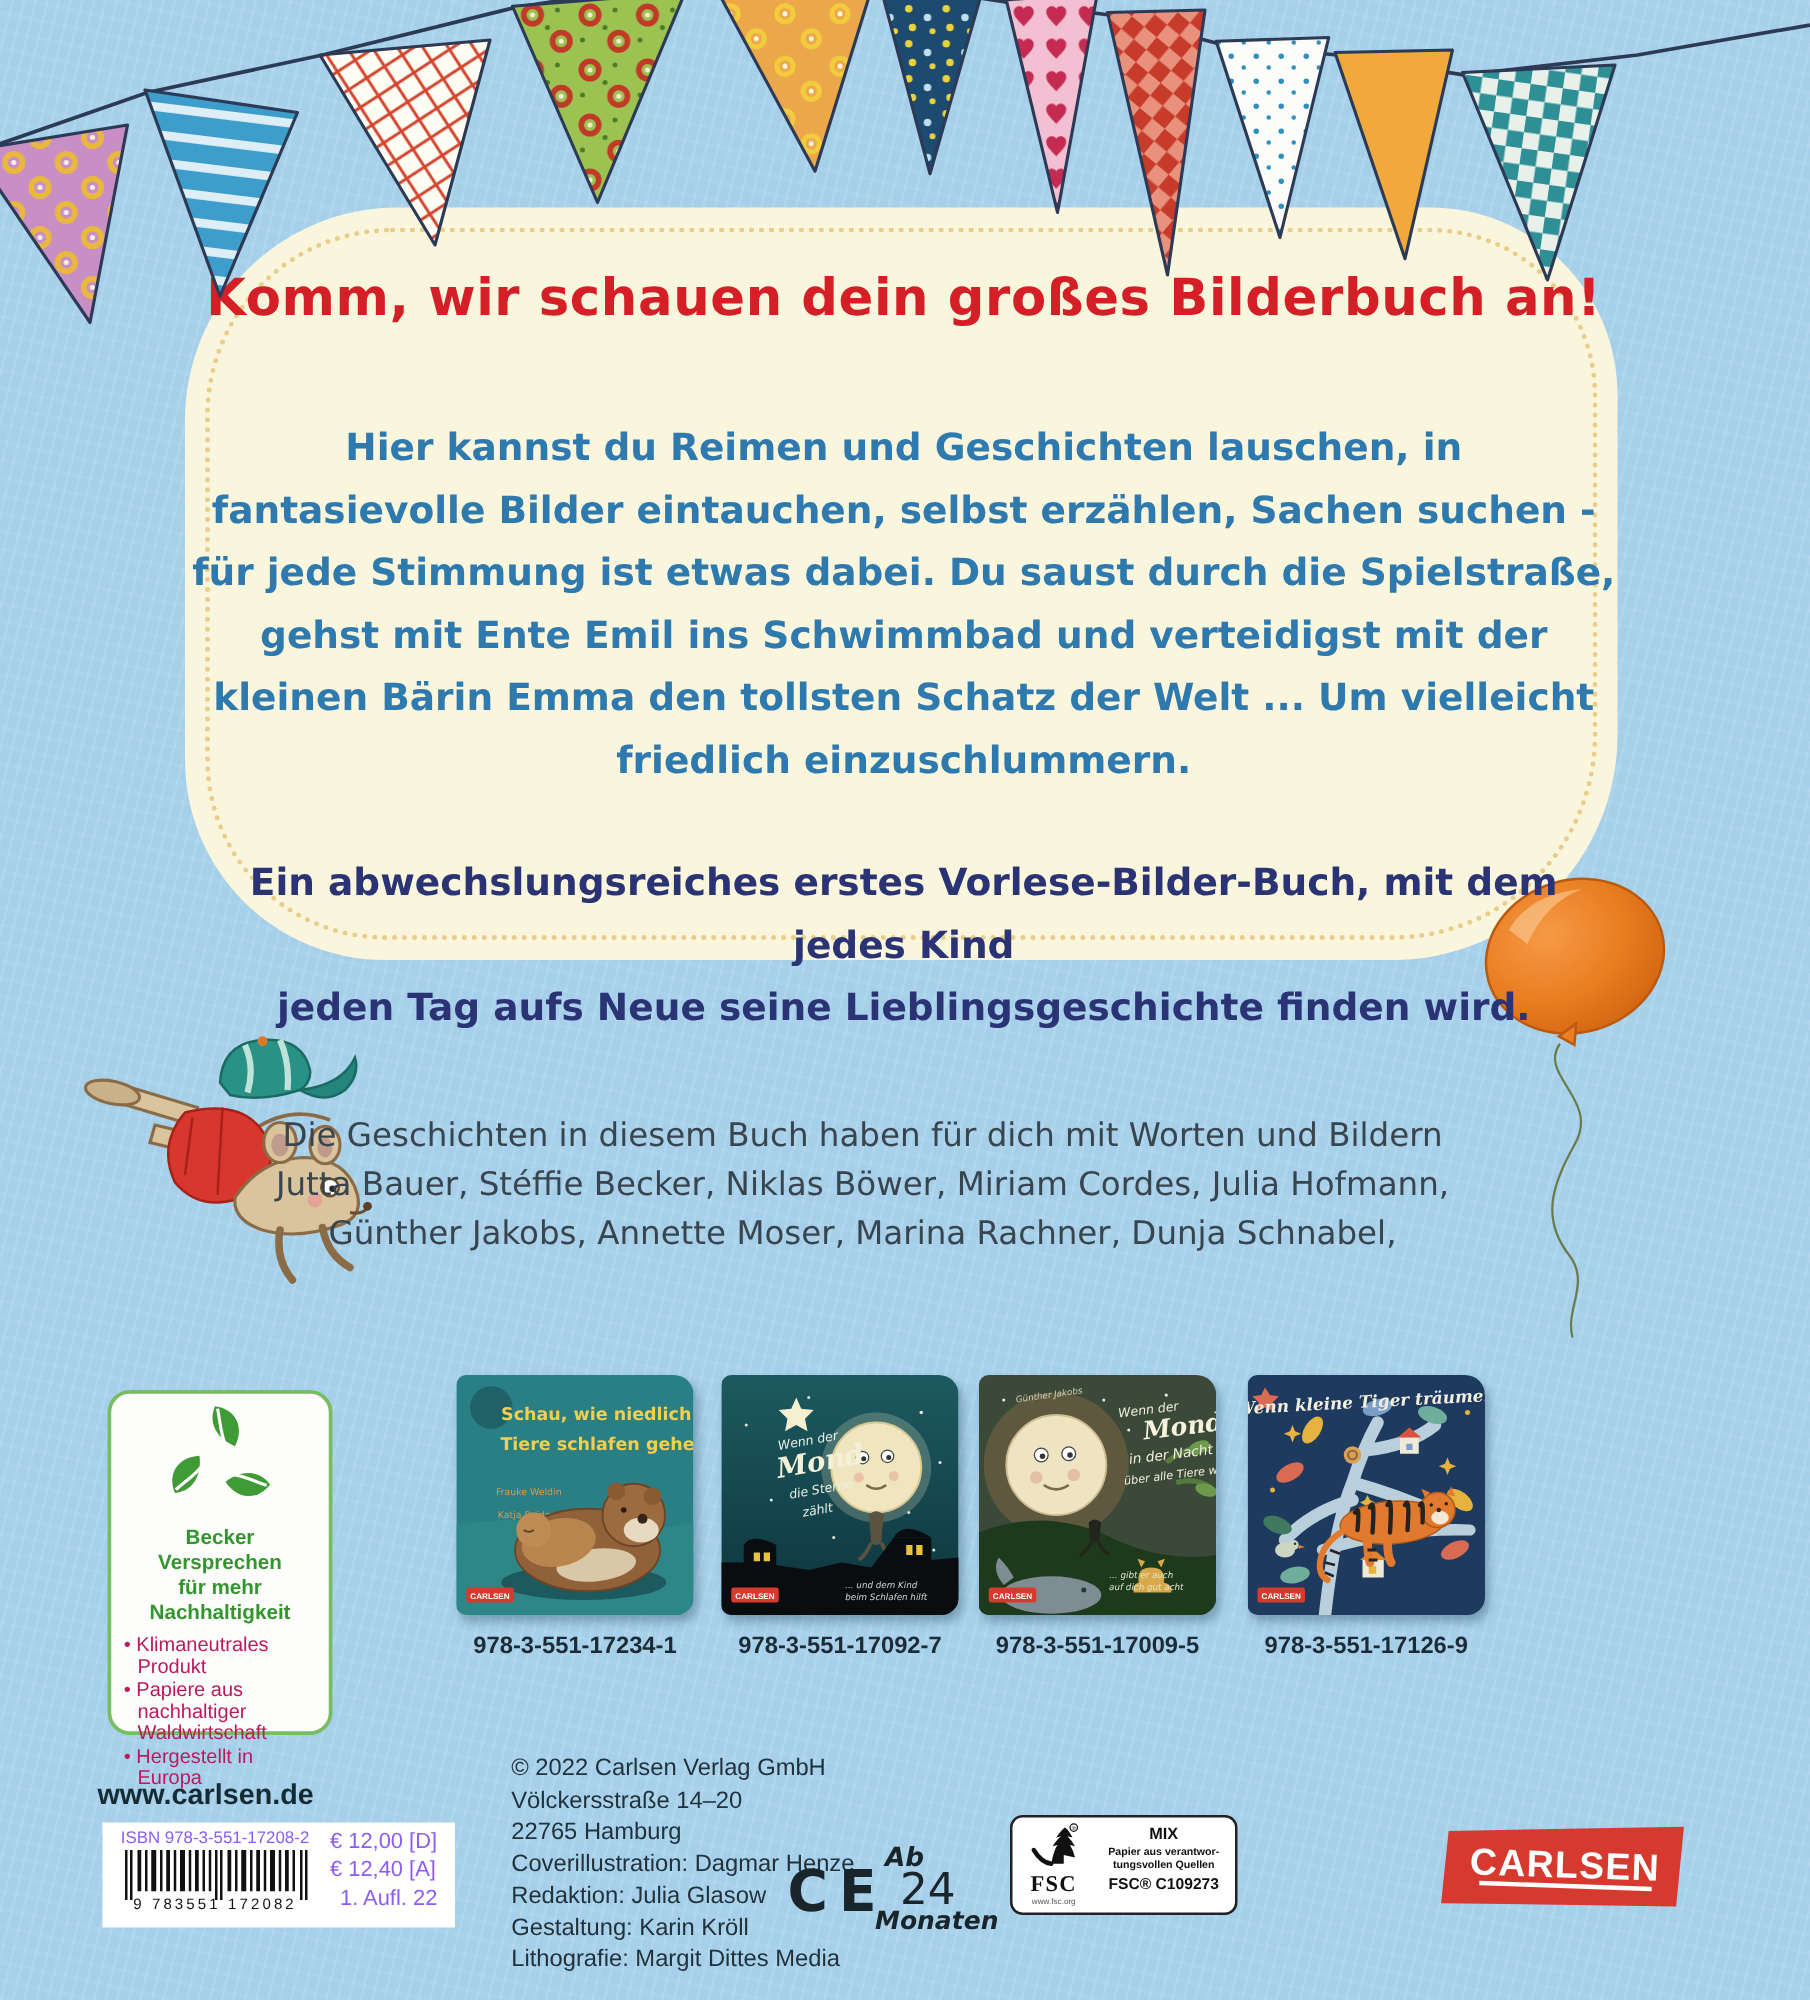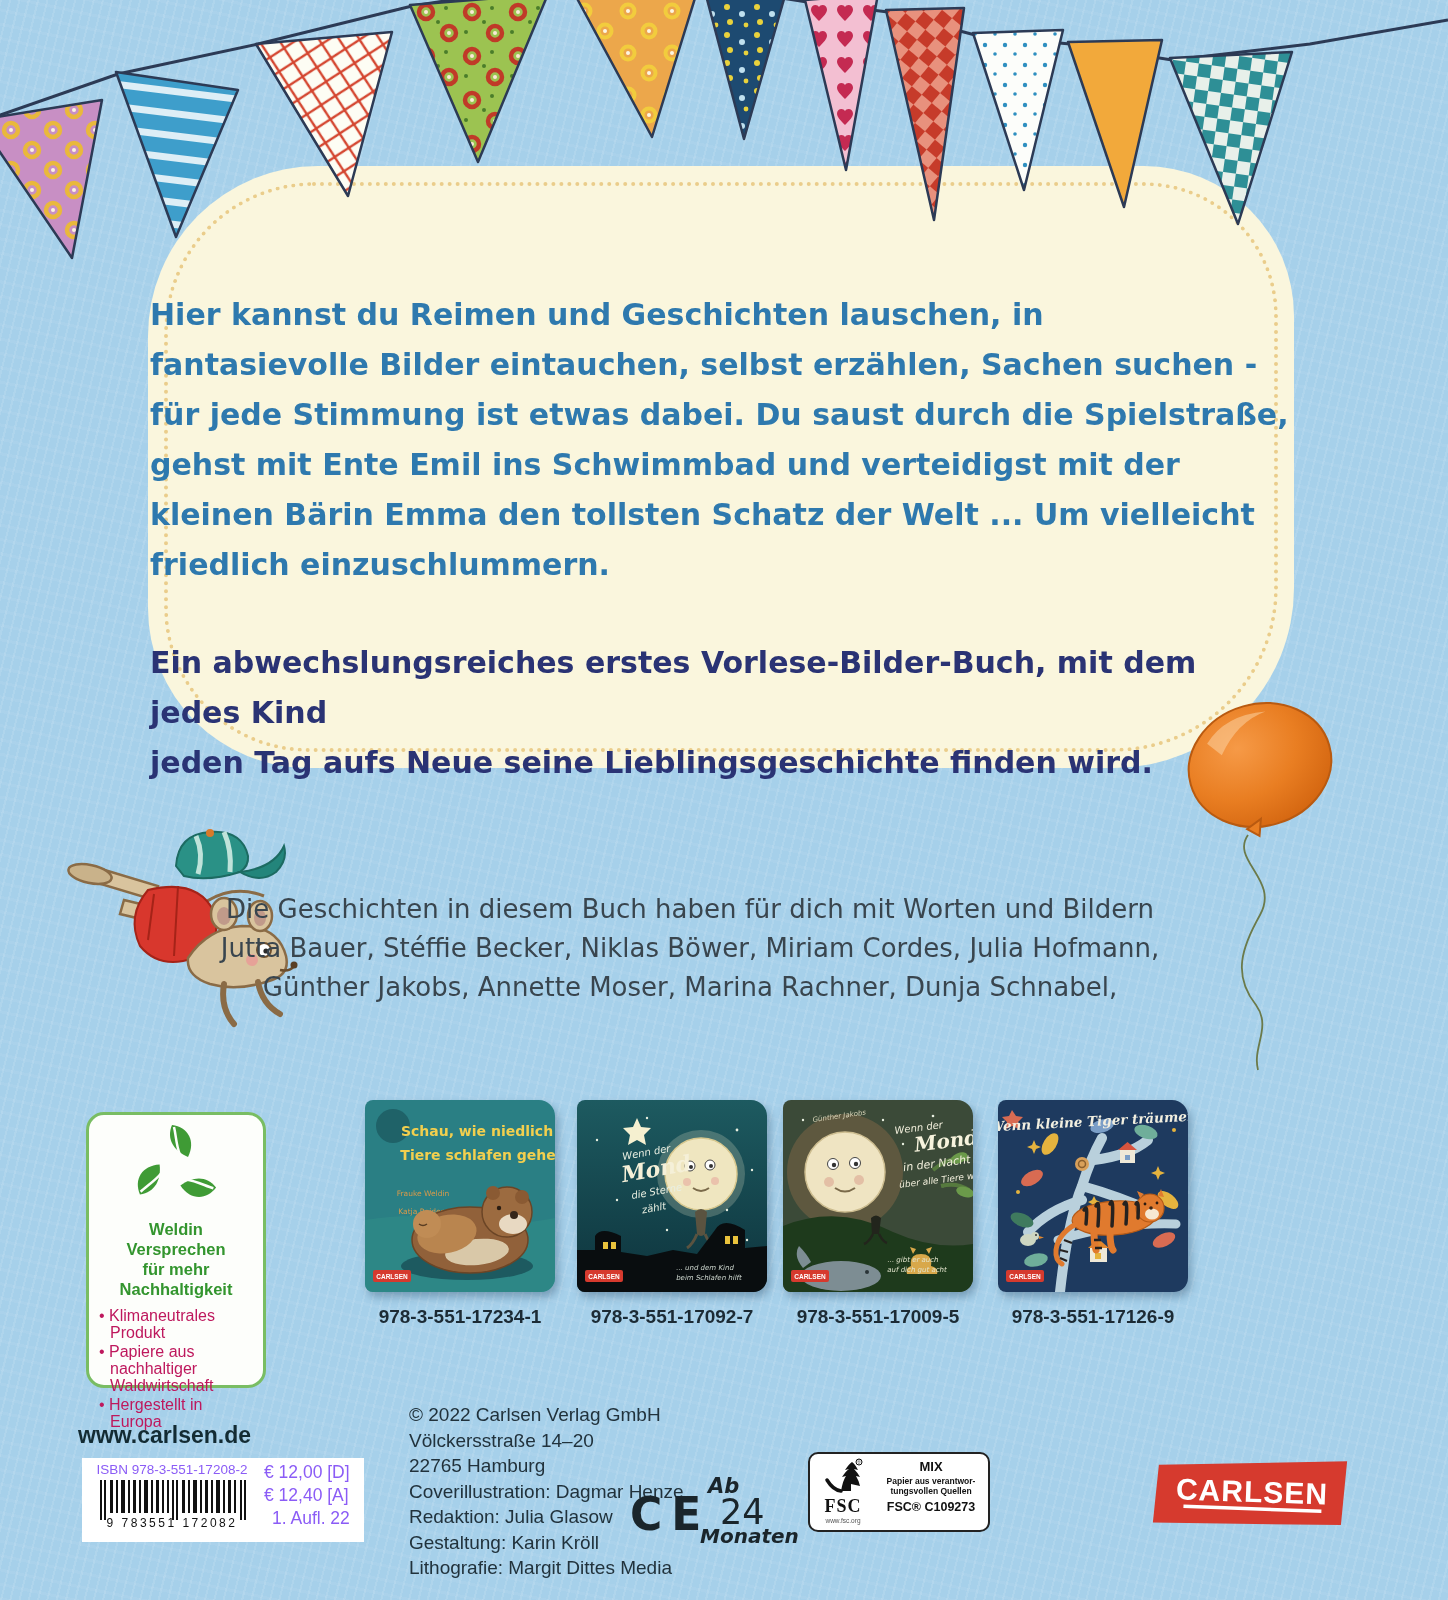--- a/index.html
+++ b/index.html
@@ -21,21 +21,21 @@
     border-radius:170px 150px 180px 160px;z-index:2;
   }
   .panel-inner{
     position:absolute;inset:16px;border:4px dotted #e8c67d;
     border-radius:150px 134px 164px 144px;opacity:.85;
   }
   .headline{
     left:150px;top:214px;width:1146px;text-align:center;z-index:4;
     color:#d41f26;font-size:41px;font-weight:bold;letter-spacing:.5px;
   }
-  .para{left:150px;width:1146px;z-index:4;font-weight:bold;}
+  .para{left:150px;width:1146px;text-align:center;z-index:4;font-weight:bold;margin-top:44px;}
   .para1{top:290px;color:#2e79ae;font-size:30px;line-height:50px;}
   .para2{top:638px;color:#2a3374;font-size:30px;line-height:50px;}
   .authors{
     left:90px;top:890px;width:1200px;text-align:center;z-index:4;
     color:#39454e;font-size:26px;line-height:39px;font-weight:normal;
   }
   .bunting{left:0;top:0;width:1448px;height:290px;z-index:5;}
   .balloon{left:1160px;top:675px;width:240px;height:400px;z-index:3;}
   .mouse{left:28px;top:808px;width:280px;height:235px;z-index:3;}
   
@@ -165,20 +165,21 @@
       <polygon points="566,-22 700,-18 652,137" fill="url(#pOrange)"></polygon>
       <polygon points="703,-16 790,-22 744,139" fill="url(#pNavy)"></polygon>
       <polygon points="805,0 878,-6 846,170" fill="url(#pHearts)"></polygon>
       <polygon points="886,10 964,8 934,220" fill="url(#pRedCheck)"></polygon>
       <polygon points="973,33 1063,30 1024,190" fill="url(#pBlueDot)"></polygon>
       <polygon points="1068,42 1162,40 1124,207" fill="#f2a93b"></polygon>
       <polygon points="1170,58 1292,52 1238,224" fill="url(#pTealCheck)"></polygon>
     </g>
   </svg>
 
+  <div class="abs headline">Komm, wir schauen dein großes Bilderbuch an!</div>
   <div class="abs para para1">
     <div>Hier kannst du Reimen und Geschichten lauschen, in</div>
     <div>fantasievolle Bilder eintauchen, selbst erzählen, Sachen suchen -</div>
     <div>für jede Stimmung ist etwas dabei. Du saust durch die Spielstraße,</div>
     <div>gehst mit Ente Emil ins Schwimmbad und verteidigst mit der</div>
     <div>kleinen Bärin Emma den tollsten Schatz der Welt ... Um vielleicht</div>
     <div>friedlich einzuschlummern.</div>
   </div>
   <div class="abs para para2">
     <div>Ein abwechslungsreiches erstes Vorlese-Bilder-Buch, mit dem jedes Kind</div>
@@ -443,21 +444,21 @@
           <path d="M-4,-44 C12,-42 20,-28 12,-12 C-2,-18 -10,-30 -4,-44 Z"></path>
           <path d="M4,-14 C0,-24 0,-34 -2,-42" stroke="#fdfefb" stroke-width="2.5" fill="none"></path>
         </g>
         <g transform="rotate(240)">
           <path d="M-4,-44 C12,-42 20,-28 12,-12 C-2,-18 -10,-30 -4,-44 Z"></path>
           <path d="M4,-14 C0,-24 0,-34 -2,-42" stroke="#fdfefb" stroke-width="2.5" fill="none"></path>
         </g>
       </g>
     </svg>
     <div class="badge-title">
-      <div>Weldin</div>
+      <div>Becker</div>
       <div>Versprechen</div>
       <div>für mehr</div>
       <div>Nachhaltigkeit</div>
     </div>
     <ul class="badge-bullets">
       <li>Klimaneutrales Produkt</li>
       <li>Papiere aus nachhaltiger Waldwirtschaft</li>
       <li>Hergestellt in Europa</li>
     </ul>
   </div>

